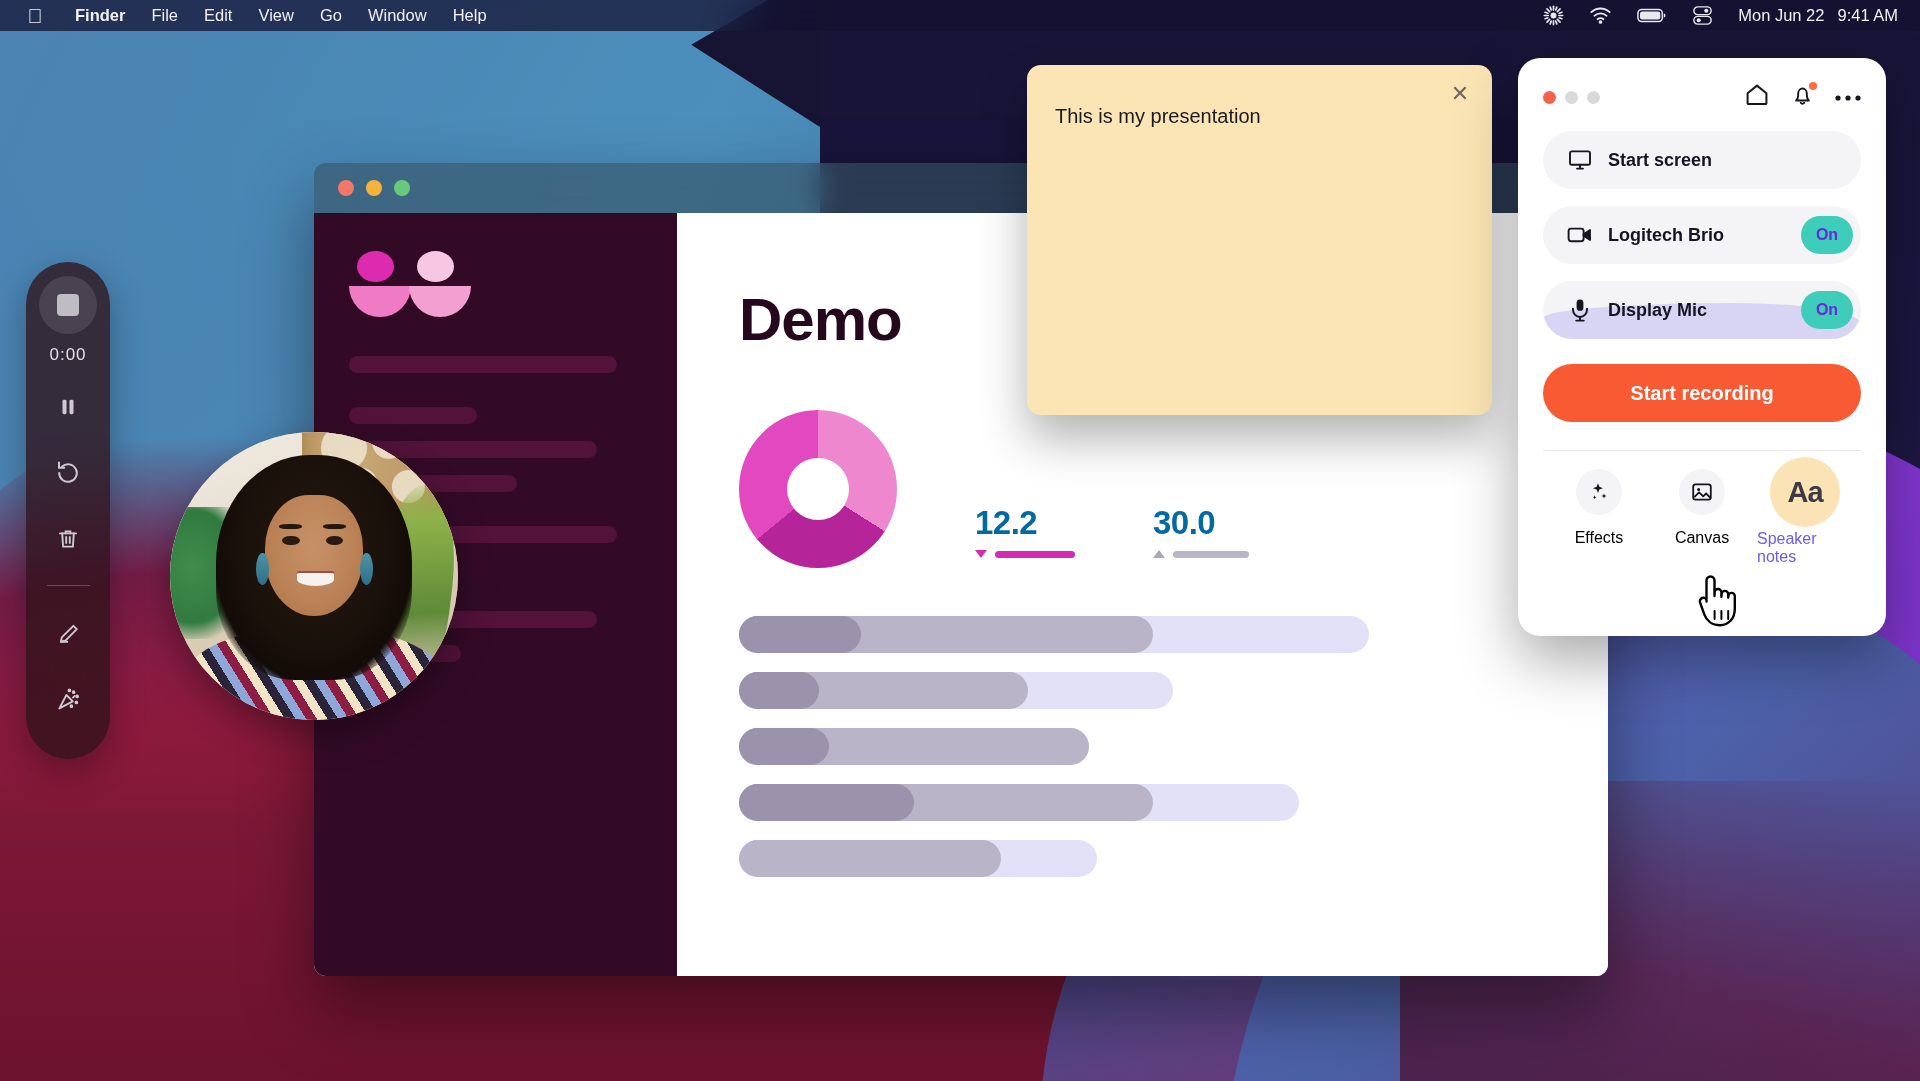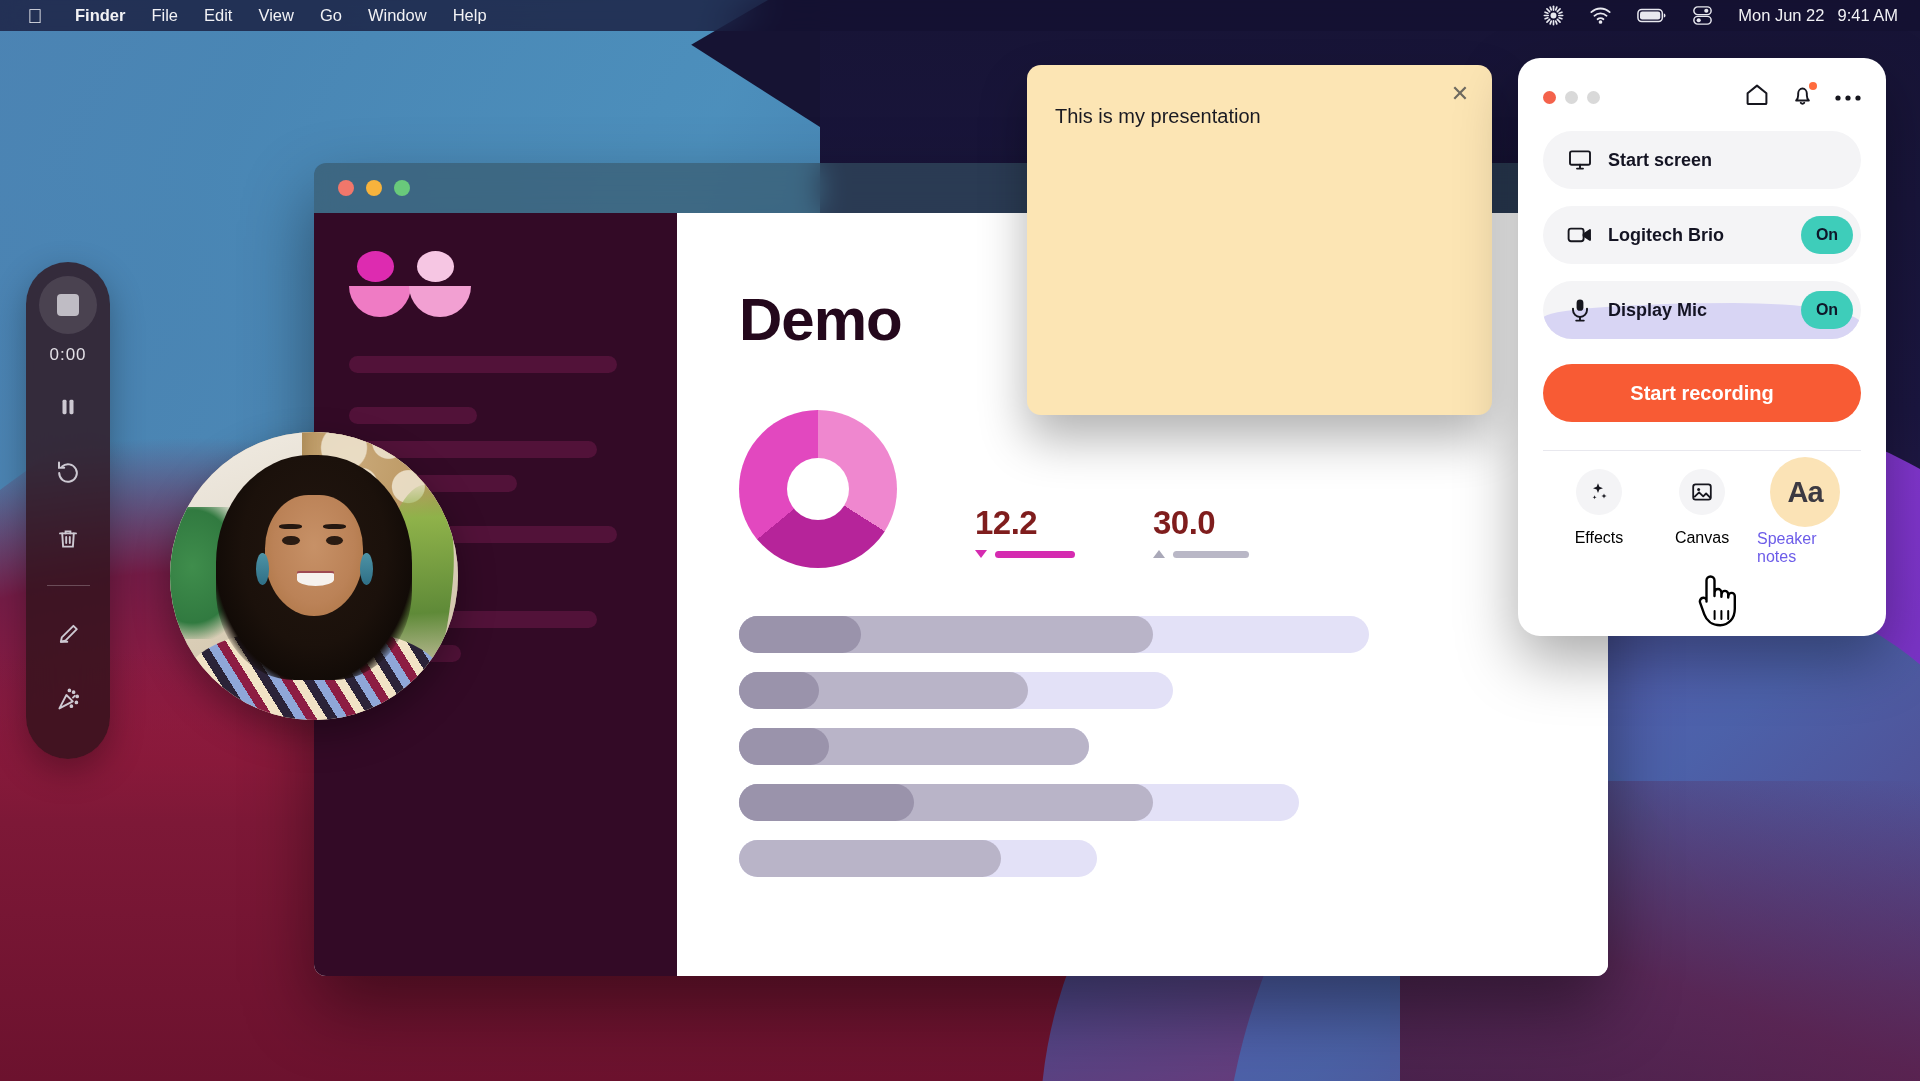--- a/index.html
+++ b/index.html
@@ -118,21 +118,21 @@
   .lg2 .dot { background:#f6c6e3; } .lg2 .half { background:#f2a0d2; }
   .sbar { background:#521239; border-radius:20px; height:17px; margin-bottom:17px; }
 
   .prez-main { flex:1; background:#fff; padding:72px 0 0 62px; position:relative; }
   .prez-title { font-size:60px; font-weight:bold; color:#24081c; letter-spacing:-1px; }
 
   .viz-row { display:flex; align-items:flex-end; gap:0; margin-top:56px; }
   .donut { width:158px; height:158px; border-radius:50%; position:relative; flex:none; }
   .donut::after { content:""; position:absolute; left:50%; top:50%; transform:translate(-50%,-50%); width:62px; height:62px; border-radius:50%; background:#fff; }
   .metrics { display:flex; gap:78px; margin-left:78px; padding-bottom:10px; }
-  .metric-val { font-size:33px; font-weight:bold; color:#7f1d1d; letter-spacing:-.5px; }
+  .metric-val { font-size:33px; font-weight:bold; color:#0369a1; letter-spacing:-.5px; }
   .metric-bar-row { display:flex; align-items:center; gap:8px; margin-top:8px; }
   .tri { width:0; height:0; }
   .tri.down { border-left:6px solid transparent; border-right:6px solid transparent; border-top:8px solid #d52bb0; }
   .tri.up { border-left:6px solid transparent; border-right:6px solid transparent; border-bottom:8px solid #a9a8b8; }
   .mbar { height:7px; border-radius:5px; }
 
   .bars { margin-top:48px; }
   .brow { height:37px; margin-bottom:19px; display:flex; align-items:center; position:relative; }
   .seg { height:37px; border-radius:20px; position:absolute; left:0; top:0; }
   .seg.s3 { background:#e3e1f7; }
@@ -241,21 +241,21 @@
   }
   .p-row .lvl-wave {
     position:absolute; left:0; bottom:0; width:100%; height:62%;
     background:#d8d5f4;
     border-radius:60% 40% 0 0 / 42% 58% 0 0;
   }
   .p-ico { width:30px; display:flex; align-items:center; justify-content:center; flex:none; position:relative; z-index:2; }
   .p-label { font-size:18px; font-weight:bold; color:#141423; margin-left:13px; position:relative; z-index:2; }
   .p-on {
     margin-left:auto; width:52px; height:38px; border-radius:19px;
-    background:#3ecdba; color:#0f172a; font-size:16px; font-weight:bold;
+    background:#3ecdba; color:#6d28d9; font-size:16px; font-weight:bold;
     display:flex; align-items:center; justify-content:center; position:relative; z-index:2;
   }
 
   .p-record {
     margin-top:25px; height:58px; border-radius:29px; background:#f85b34;
     display:flex; align-items:center; justify-content:center;
     color:#fff; font-size:20px; font-weight:bold;
   }
   .p-hr { margin-top:28px; height:1px; background:#e8e8ee; }
   .p-tools { display:flex; justify-content:space-between; padding:18px 8px 0; }

